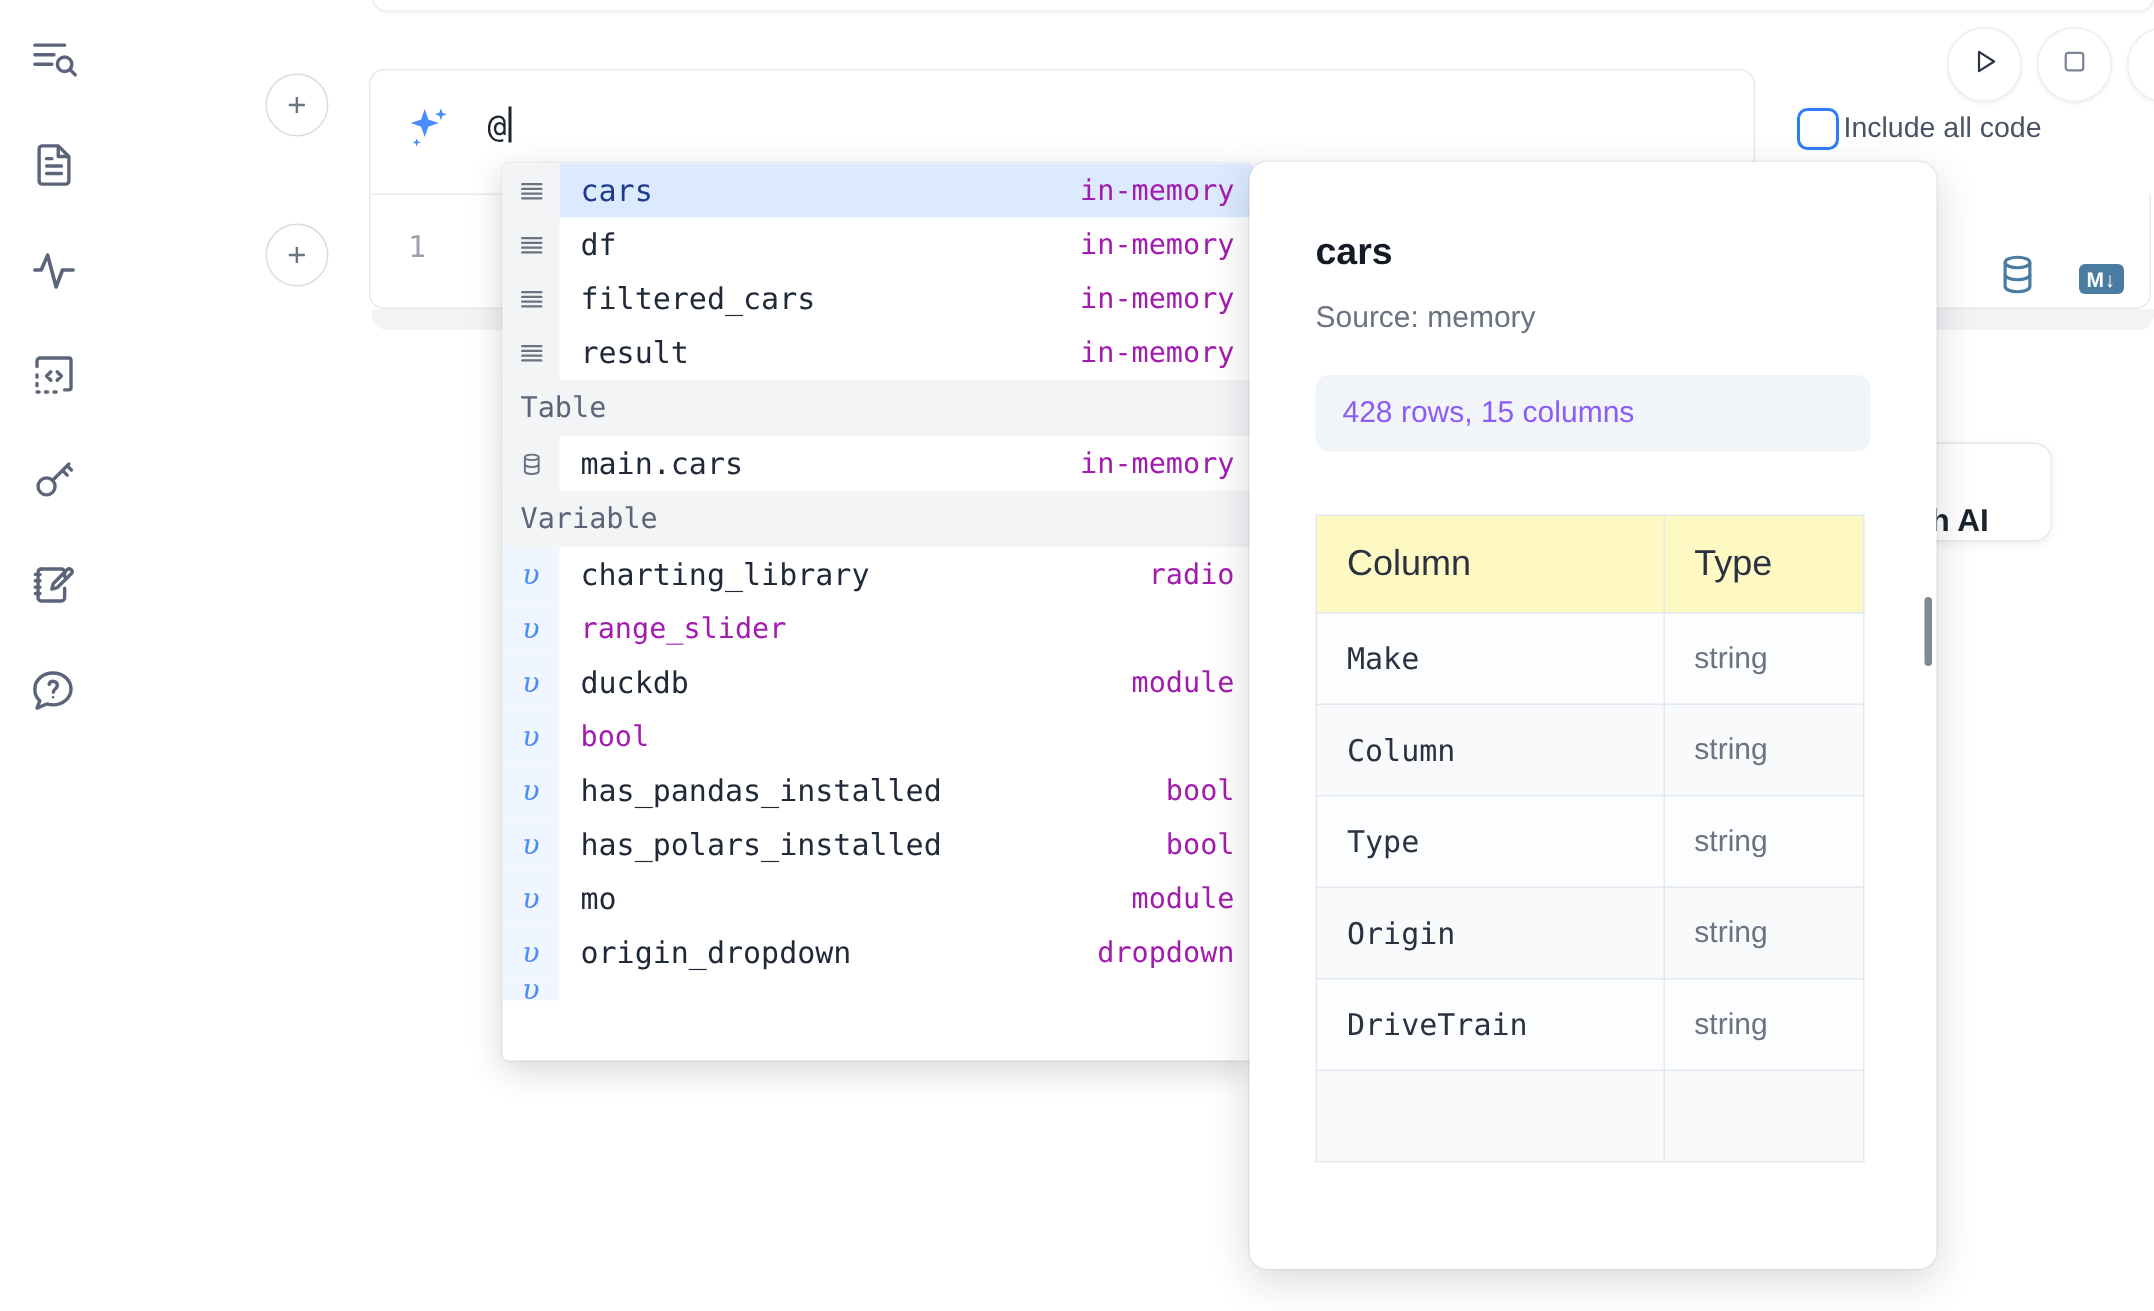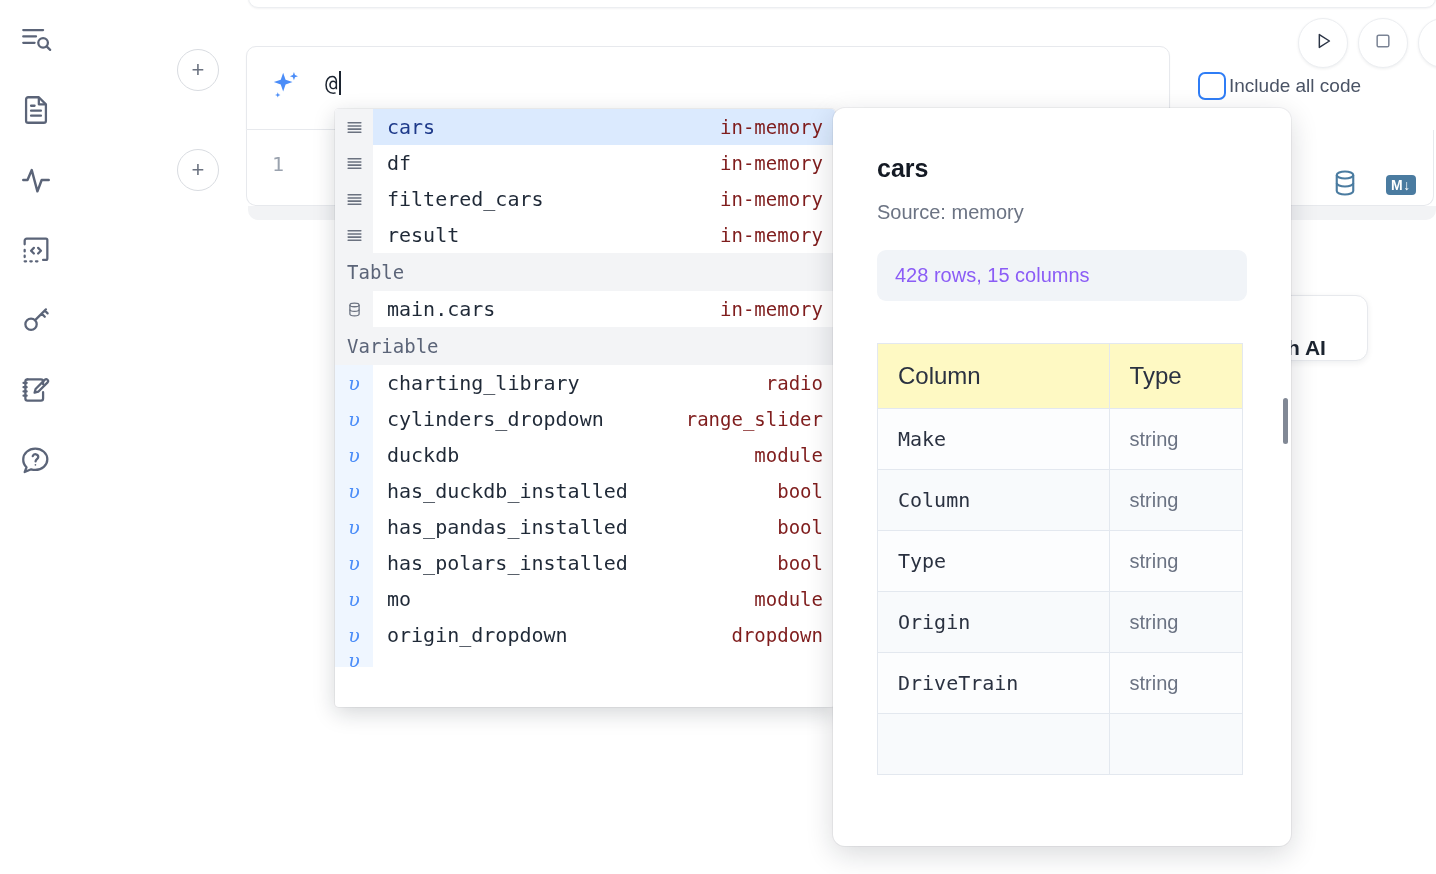--- a/index.html
+++ b/index.html
@@ -130,21 +130,21 @@
     display: flex; align-items: center; justify-content: center;
     background: #f3f4f6; color: #6b7280;
   }
   .ac-row.var .ac-gutter { background: #eff6ff; color: #4b8df8; font-style: italic; font-size: 19px; font-family: "DejaVu Serif", serif; }
   .ac-label-wrap {
     flex: 1 1 auto; height: 36px; display: flex; align-items: center;
     justify-content: space-between; padding: 0 12px 0 14px; overflow: hidden;
   }
   .ac-name { font-size: 20px; color: #1f2937; white-space: nowrap; }
   .ac-row.sel .ac-name { color: #1e3a8a; }
-  .ac-type { font-size: 19px; color: #7f1d1d; white-space: nowrap; }
+  .ac-type { font-size: 19px; color: #a21caf; white-space: nowrap; }
   .ac-row.clipped { height: 14px; overflow: hidden; }
   .ac-row.clipped .ac-gutter, .ac-row.clipped .ac-label-wrap { height: 36px; }
 
   
   .doc {
     position: absolute; left: 833px; top: 108px; width: 458px; height: 738px;
     background: #ffffff; border-radius: 12px;
     box-shadow: 0 8px 28px rgba(18,25,38,.16), 0 0 0 1px rgba(18,25,38,.05);
     overflow: hidden; z-index: 30; padding: 46px 44px 0 44px;
   }
@@ -364,35 +364,33 @@
     <div class="ac-row var">
       <span class="ac-gutter">υ</span>
       <span class="ac-label-wrap">
         <span class="ac-name">charting_library</span>
         <span class="ac-type">radio</span>
       </span>
     </div>
     <div class="ac-row var">
       <span class="ac-gutter">υ</span>
       <span class="ac-label-wrap">
-        <span class="ac-name">cylinders_dropdown</span>
         <span class="ac-type">range_slider</span>
       </span>
     </div>
     <div class="ac-row var">
       <span class="ac-gutter">υ</span>
       <span class="ac-label-wrap">
         <span class="ac-name">duckdb</span>
         <span class="ac-type">module</span>
       </span>
     </div>
     <div class="ac-row var">
       <span class="ac-gutter">υ</span>
       <span class="ac-label-wrap">
-        <span class="ac-name">has_duckdb_installed</span>
         <span class="ac-type">bool</span>
       </span>
     </div>
     <div class="ac-row var">
       <span class="ac-gutter">υ</span>
       <span class="ac-label-wrap">
         <span class="ac-name">has_pandas_installed</span>
         <span class="ac-type">bool</span>
       </span>
     </div>

